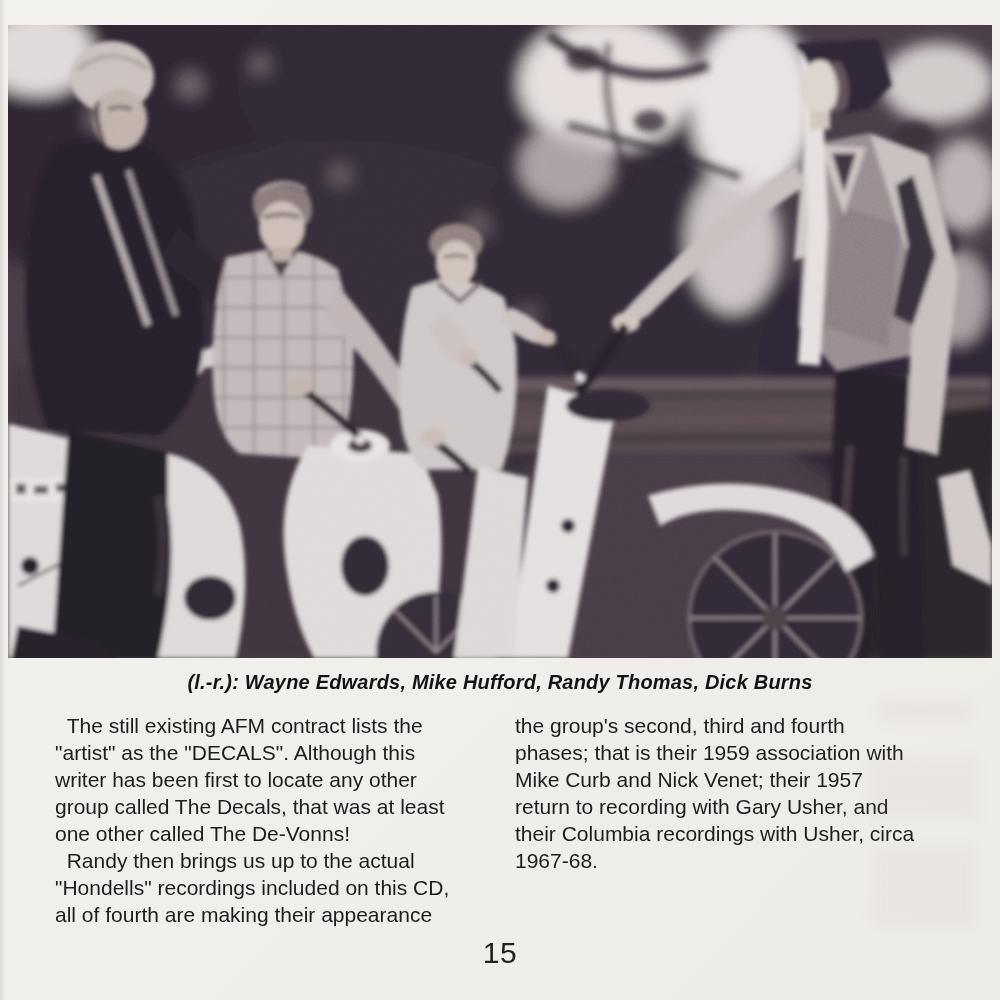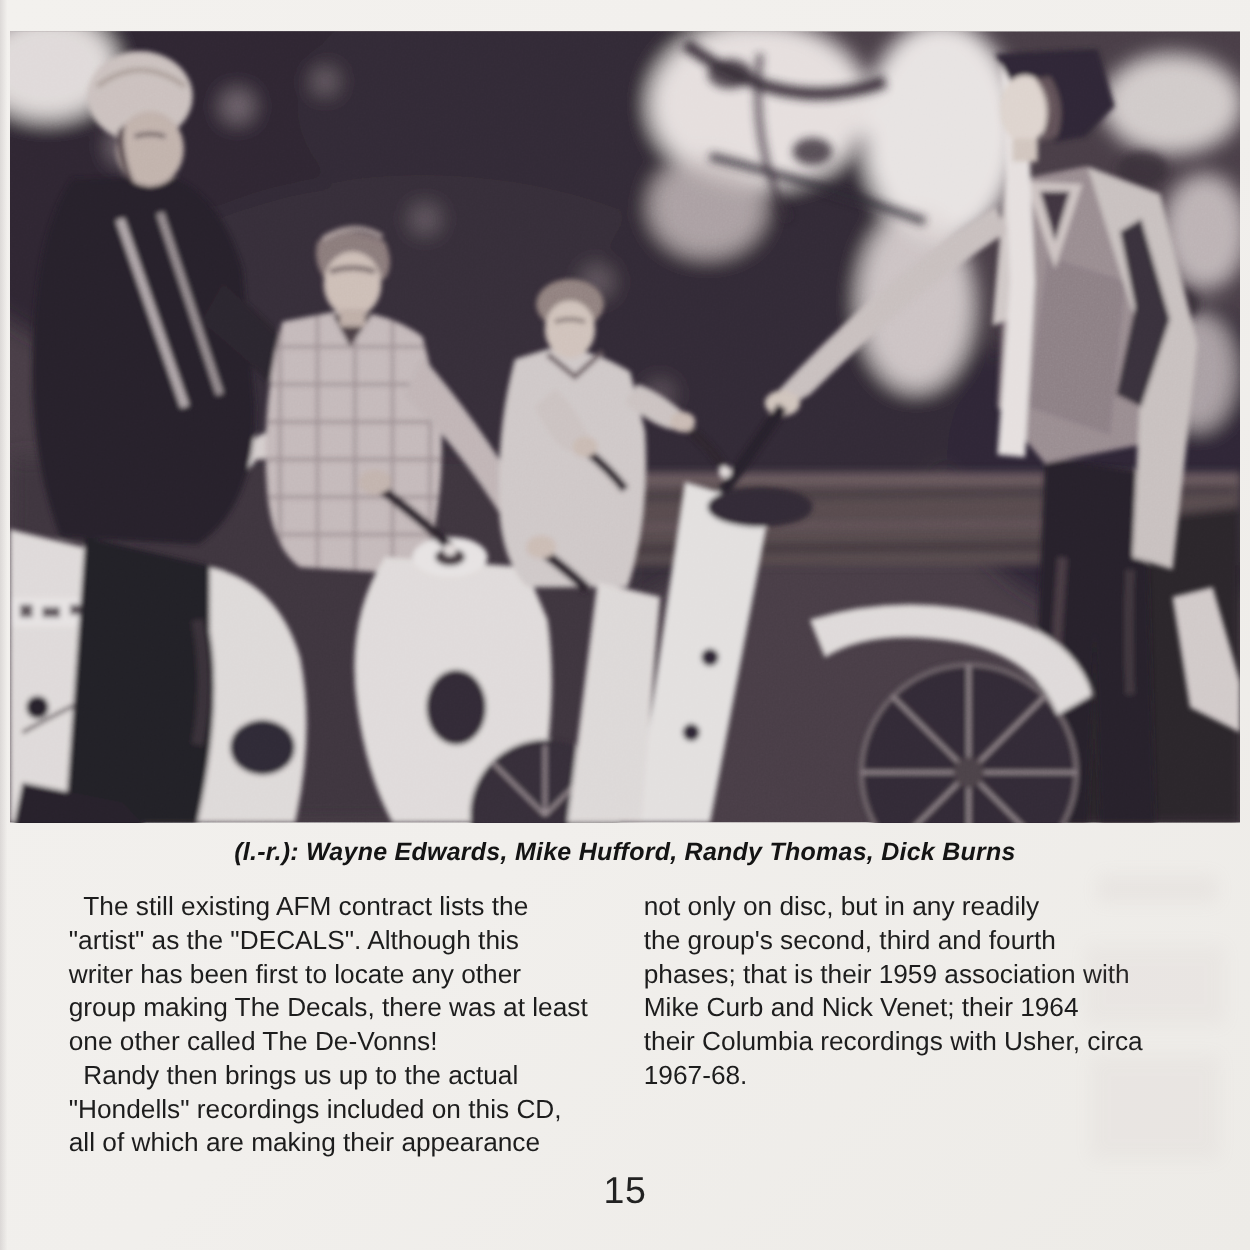--- a/index.html
+++ b/index.html
@@ -223,31 +223,31 @@
   <rect width="984" height="632" filter="url(#grainF)" opacity="0.20" style="mix-blend-mode:overlay"></rect>
 </svg>
 </div>
 
 <div class="caption">(l.-r.): Wayne Edwards, Mike Hufford, Randy Thomas, Dick Burns</div>
 
 <div class="col col-left">
   <div class="bodyline">  The still existing AFM contract lists the</div>
   <div class="bodyline">"artist" as the "DECALS". Although this</div>
   <div class="bodyline">writer has been first to locate any other</div>
-  <div class="bodyline">group making The Decals, there was at least</div>
+  <div class="bodyline">group called The Decals, that was at least</div>
   <div class="bodyline">one other called The De-Vonns!</div>
   <div class="bodyline">  Randy then brings us up to the actual</div>
   <div class="bodyline">"Hondells" recordings included on this CD,</div>
-  <div class="bodyline">all of which are making their appearance</div>
+  <div class="bodyline">all of fourth are making their appearance</div>
 </div>
 <div class="col col-right">
-  <div class="bodyline">not only on disc, but in any readily</div>
   <div class="bodyline">the group's second, third and fourth</div>
   <div class="bodyline">phases; that is their 1959 association with</div>
-  <div class="bodyline">Mike Curb and Nick Venet; their 1964</div>
+  <div class="bodyline">Mike Curb and Nick Venet; their 1957</div>
+  <div class="bodyline">return to recording with Gary Usher, and</div>
   <div class="bodyline">their Columbia recordings with Usher, circa</div>
   <div class="bodyline">1967-68.</div>
 </div>
 
 <div class="ghost g1"></div>
 <div class="ghost g2"></div>
 <div class="ghost g3"></div>
 
 <div class="pagenum">15</div>
 

